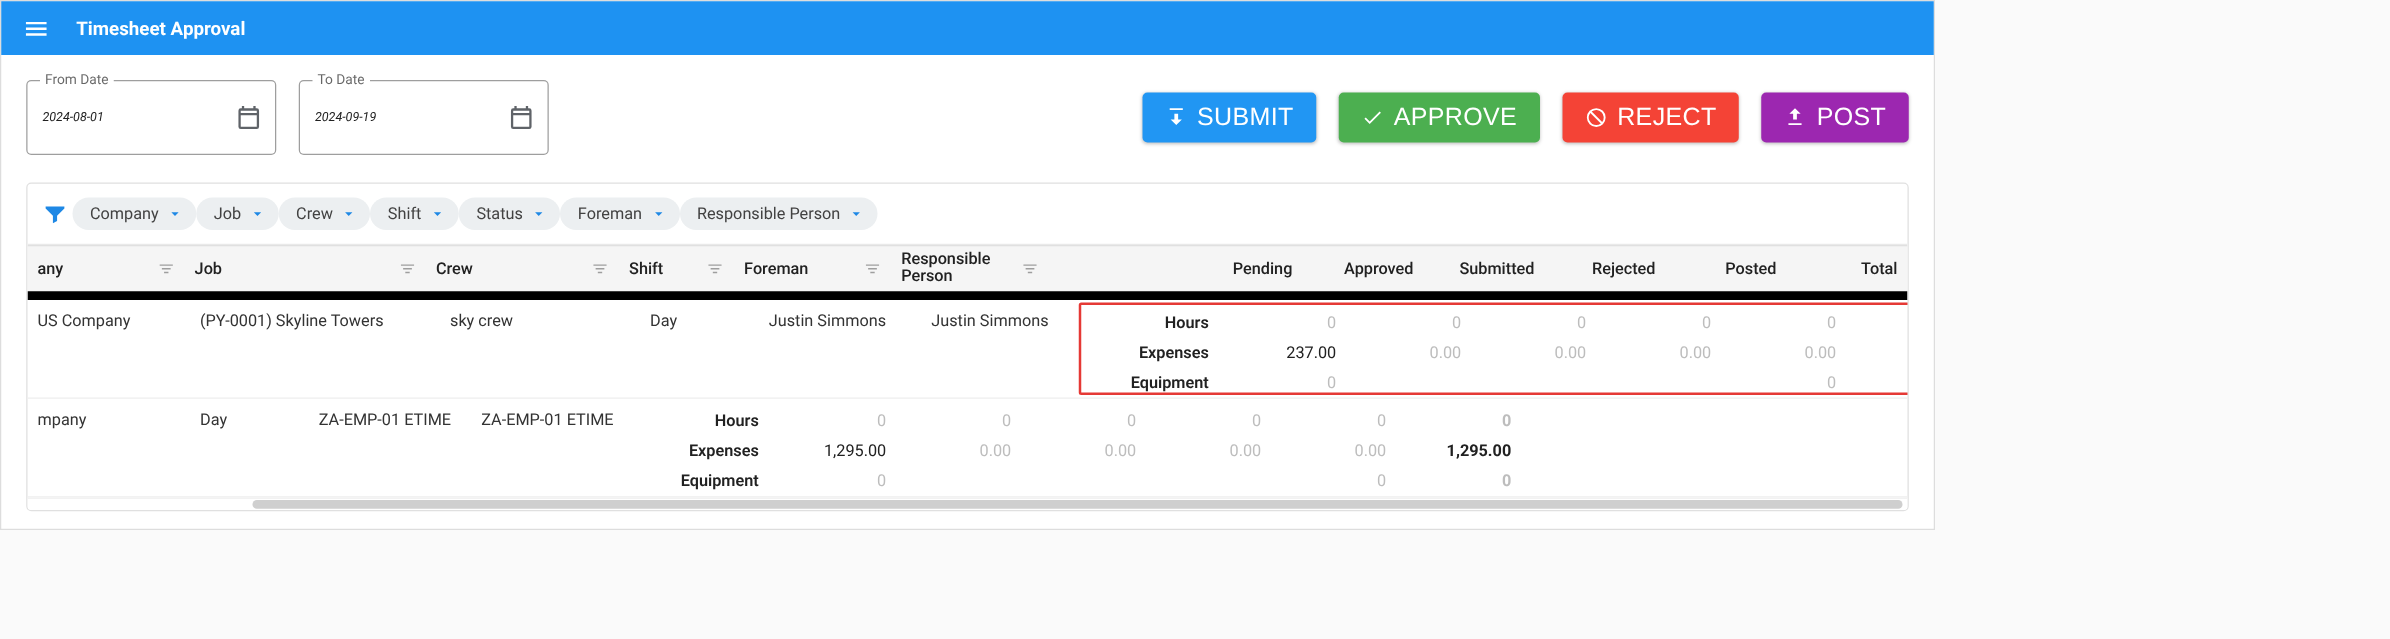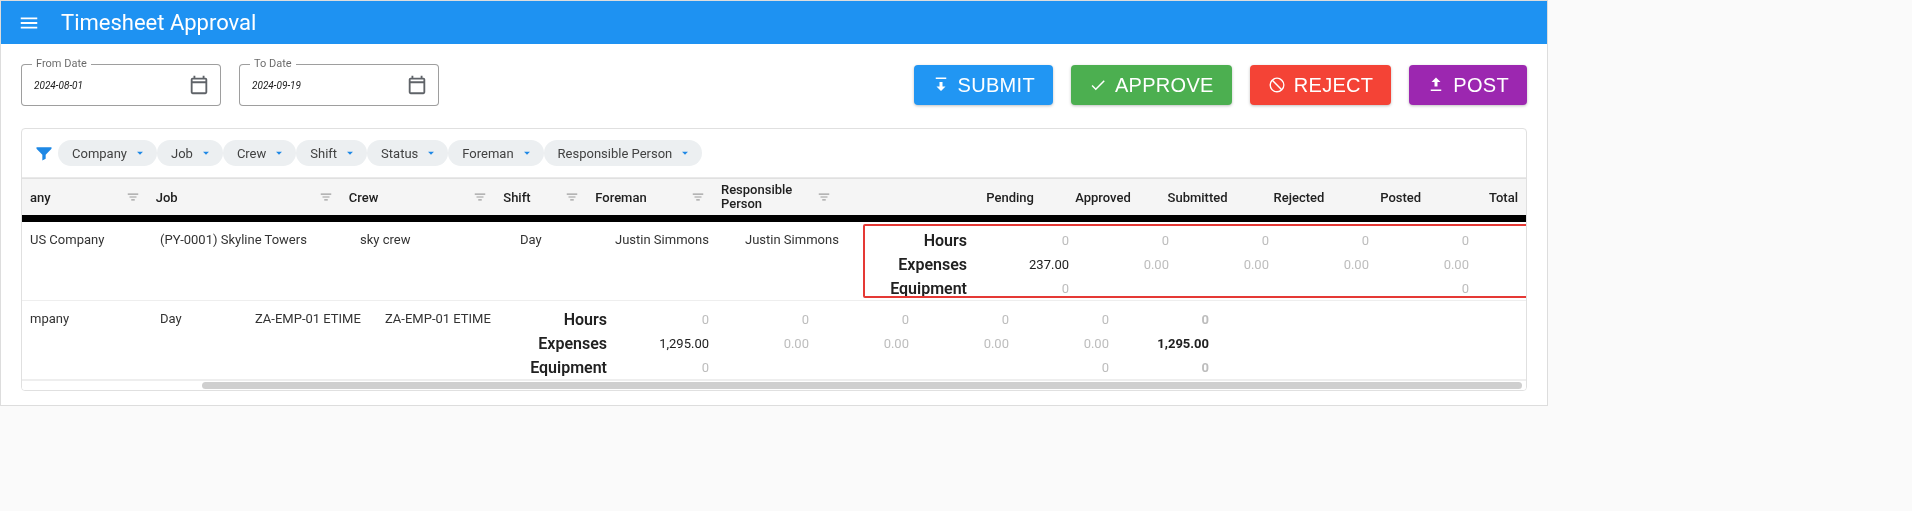--- a/index.html
+++ b/index.html
@@ -4,28 +4,28 @@
 <style>
   * { box-sizing: border-box; margin: 0; padding: 0; }
   body { font-family: Roboto, Arial, sans-serif; font-size: 14px; color: #212121; background: #fafafa; }
 
   .frame { border: 1px solid #ddd; width: 1548px; margin: 0; background: #fff; }
 
   
   .appbar { background: #1e92f2; color: #fff; height: 43px; display: flex; align-items: center; padding: 0 10px; }
   .hamburger { width: 36px; height: 36px; display:flex; align-items:center; justify-content:center; cursor:pointer; border-radius:4px; }
   .hamburger svg { width:22px; height:22px; fill:#fff; }
-  .appbar-title { font-size: 22px; font-weight:400; margin-left: 14px; }
+  .appbar-title { font-size: 15px; font-weight:700; margin-left: 14px; }
 
   
   .toolbar { display:flex; align-items:center; padding: 20px 20px 22px 20px; gap: 18px; }
   .spacer { flex: 1; }
 
   
-  .date-field { position:relative; width: 200px; height:42px; border:1px solid rgba(0,0,0,.38); border-radius:4px; display:flex; align-items:center; padding:0 10px 0 12px; background:#fff; }
+  .date-field { position:relative; width: 200px; height:60px; border:1px solid rgba(0,0,0,.38); border-radius:4px; display:flex; align-items:center; padding:0 10px 0 12px; background:#fff; }
   .date-field .notch { position:absolute; top:-8px; left:10px; background:#fff; padding:0 4px; font-size:11px; color: rgba(0,0,0,.6); }
   .date-field .value { font-size:10px; color:#212121; flex:1;font-style:italic; }
   .date-field .cal { width:22px; height:22px; fill: #5f6368; }
 
   
   .btn { height:40px; border:none; border-radius:4px; color:#fff; font-size:20px; font-weight:500; letter-spacing:.3px; padding:0 18px; display:inline-flex; align-items:center; gap:8px; cursor:pointer; box-shadow: 0 1px 3px rgba(0,0,0,.25); }
   .btn svg { width:18px; height:18px; fill:#fff; }
   .btn-submit  { background:#2196f3; }
   .btn-approve { background:#4caf50; }
   .btn-reject  { background:#f44336; }
@@ -61,21 +61,21 @@
 
   
   .group { display:flex; border-bottom:1px solid #eee; }
   .group .left-cells { display:flex; }
   .cell { padding:10px 8px 0 8px; font-size:13px; color:#333; }
   .cell.first-line { height: 74px; }
 
   .metrics { display:flex; flex-direction:column; }
   .mrow { display:flex; height:24px; align-items:center; }
   .mrow:first-child { margin-top:6px; }
-  .mlabel { width:110px; text-align:right; font-weight:600; font-size:16px; padding-right:10px; }
+  .mlabel { width:110px; text-align:right; font-weight:600; font-size:13px; padding-right:10px; }
   .mval { width:100px; text-align:right; font-size:13px; padding-right:8px; }
   .bold { font-weight:700; }
   .muted { color:#bdbdbd; }
 
   .redbox { position:relative; }
   .redbox::before {
     content:""; position:absolute; top:2px; bottom:2px; left:-4px; right:-24px;
     border:2px solid #e53935; border-radius:2px; pointer-events:none;
   }
 

